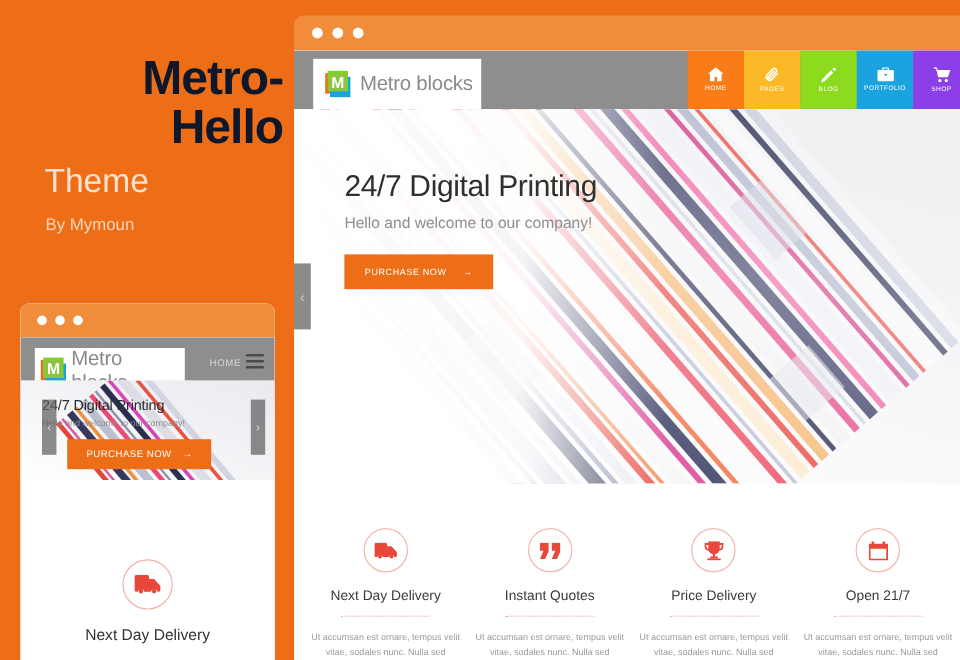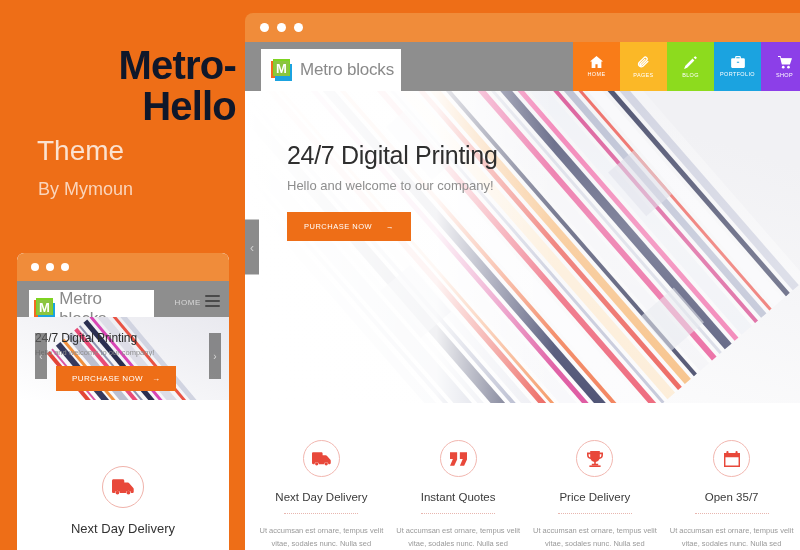--- a/index.html
+++ b/index.html
@@ -21,21 +21,21 @@
     width:200px;
     font-size:40px; line-height:41px; font-weight:bold;
     color:#0f172a; letter-spacing:-0.8px;text-align:right;
   }
   .promo-sub {
     position:absolute; left:37px; top:135px;
     font-size:28px; font-weight:normal; color:#fbe2d0; letter-spacing:0px;
   }
   .promo-by {
     position:absolute; left:38px; top:179px;
-    font-size:18px; color:#fad5bb;
+    font-size:14px; color:#fad5bb;
   }
 
   
   .tablet {
     position:absolute; left:17px; top:253px;
     width:212px; height:297px;
     background:#f3f3f3;
     border-radius:7px 7px 0 0;
     overflow:hidden;
     box-shadow:0 0 0 0 rgba(0,0,0,0);
@@ -510,21 +510,21 @@
             <rect x="14.4" y="0" width="2.6" height="4" rx="1.2"></rect>
             <path d="M0 2.6h20V20H0V2.6Zm1.8 5.2v10.4h16.4V7.8H1.8Z"></path>
             <rect x="3.4" y="9.4" width="2.2" height="2.2" fill="#fff"></rect>
             <rect x="8.9" y="9.4" width="2.2" height="2.2" fill="#fff"></rect>
             <rect x="14.4" y="9.4" width="2.2" height="2.2" fill="#fff"></rect>
             <rect x="3.4" y="13.4" width="2.2" height="2.2" fill="#fff"></rect>
             <rect x="8.9" y="13.4" width="2.2" height="2.2" fill="#fff"></rect>
             <rect x="14.4" y="13.4" width="2.2" height="2.2" fill="#fff"></rect>
           </svg>
         </div>
-        <div class="f-title">Open 35/7</div>
+        <div class="f-title">Open 21/7</div>
         <div class="f-rule"></div>
         <div class="f-text">Ut accumsan est ornare, tempus velit vitae, sodales nunc. Nulla sed posuere est. Quisque et porttitor lectus.</div>
       </div>
 
     </div>
 
   </div>
 </div>
 
 </body></html>

